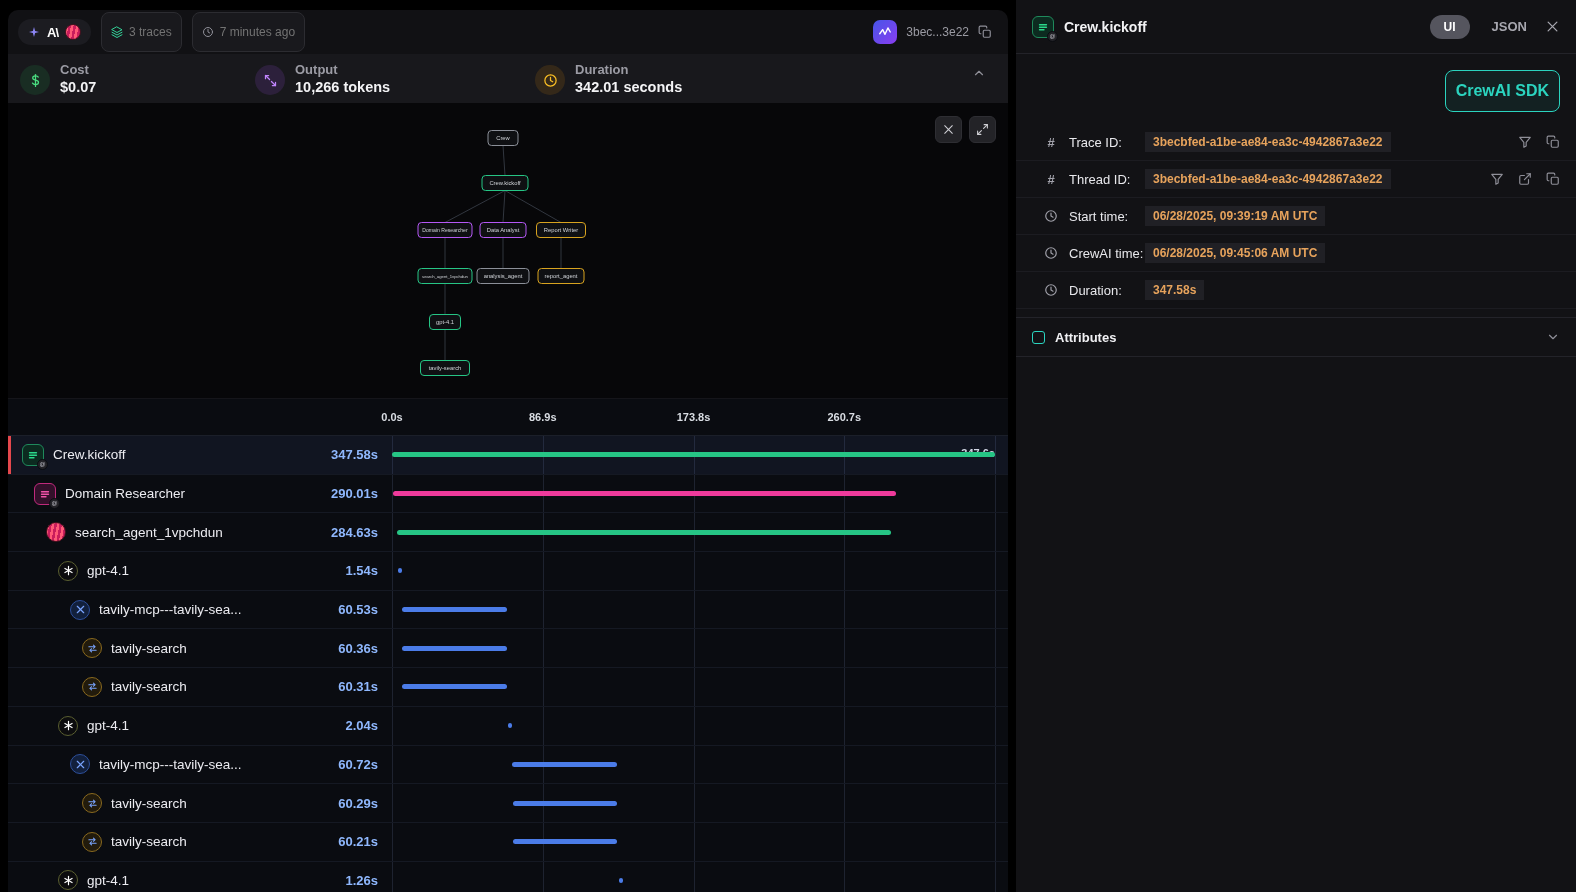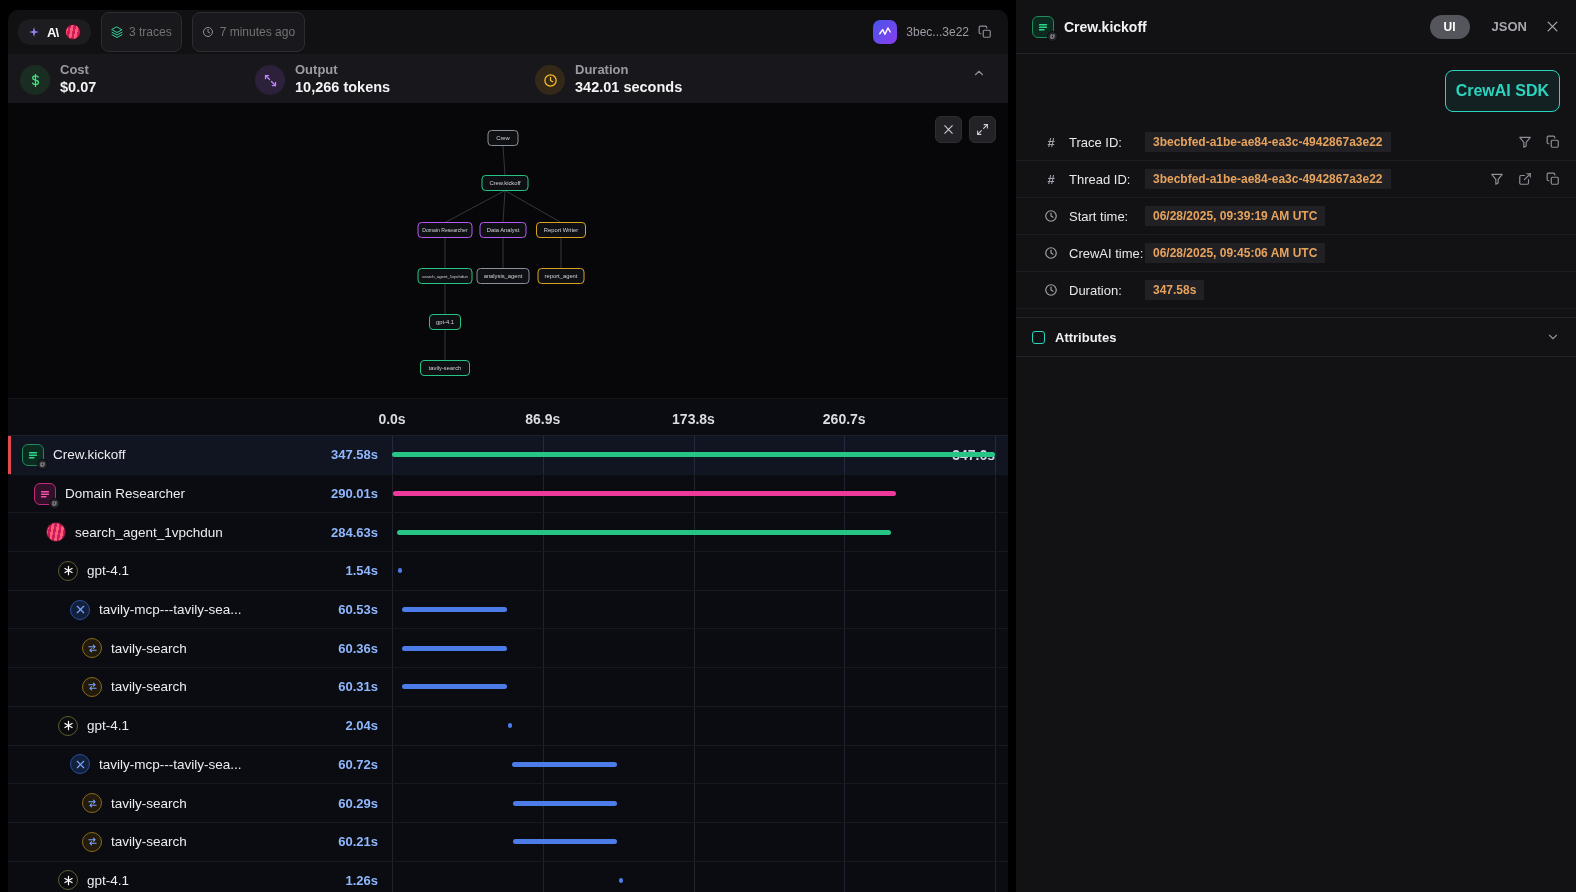--- a/index.html
+++ b/index.html
@@ -37,21 +37,21 @@
   
   .graph{height:296px;flex:none;background:#070709;position:relative;border-bottom:1px solid #15151a}
   .graph svg.canvas{width:1000px;height:296px;display:block}
   .graph-controls{position:absolute;top:13px;right:12px;display:flex;gap:7px}
   .gbtn{width:27px;height:27px;border-radius:6px;background:#232327;border:1px solid #2e2e33;color:#cfcfd4;
     display:flex;align-items:center;justify-content:center;cursor:pointer}
   .gbtn svg{width:13px;height:13px}
   
   .timeline{flex:1;background:#0a0c11;display:flex;flex-direction:column;overflow:hidden}
   .ticks{height:37px;flex:none;position:relative;border-bottom:1px solid #1b1f29}
-  .tick-label{position:absolute;top:12px;font-size:14px;font-weight:700;color:#d9dde3;transform:translateX(-50%);white-space:nowrap}
+  .tick-label{position:absolute;top:12px;font-size:11px;font-weight:700;color:#d9dde3;transform:translateX(-50%);white-space:nowrap}
   .tick-label.last{transform:translateX(-100%)}
   .rowswrap{flex:1;position:relative;overflow:hidden}
   .gline{position:absolute;top:0;bottom:0;width:1px;background:#1e2330;z-index:0}
   #rows{position:relative;z-index:1}
   .trow{height:38.7px;display:flex;align-items:stretch;border-bottom:1px solid #151923;cursor:pointer}
   .trow.selected{background:rgba(120,140,255,.07);box-shadow:inset 3px 0 0 #e5484d}
   .tname{width:384px;flex:none;display:flex;align-items:center;gap:9px;padding-right:14px;min-width:0}
   .tlabel{font-size:13.5px;color:#ececf1;white-space:nowrap;overflow:hidden;text-overflow:ellipsis}
   .tdur{margin-left:auto;font-size:13px;font-weight:600;color:#8fb8fe;flex:none}
   .tchart{flex:1;position:relative;margin-right:13px}

